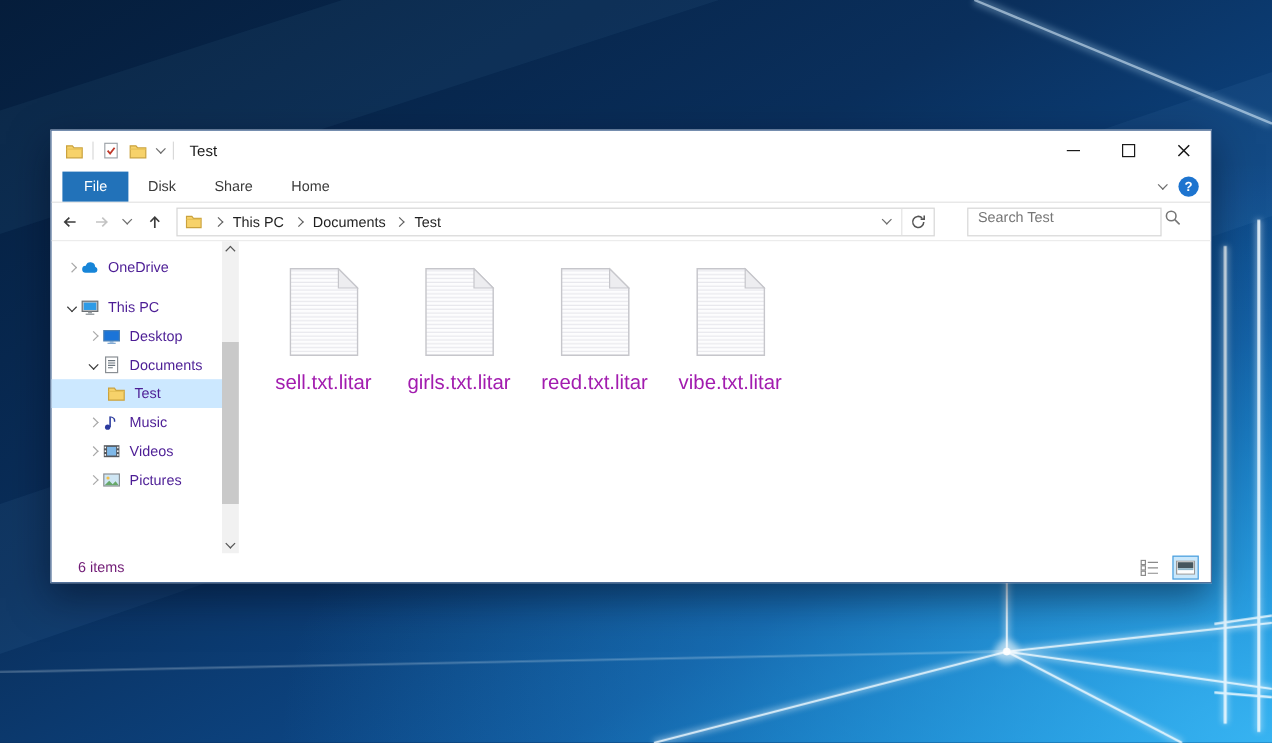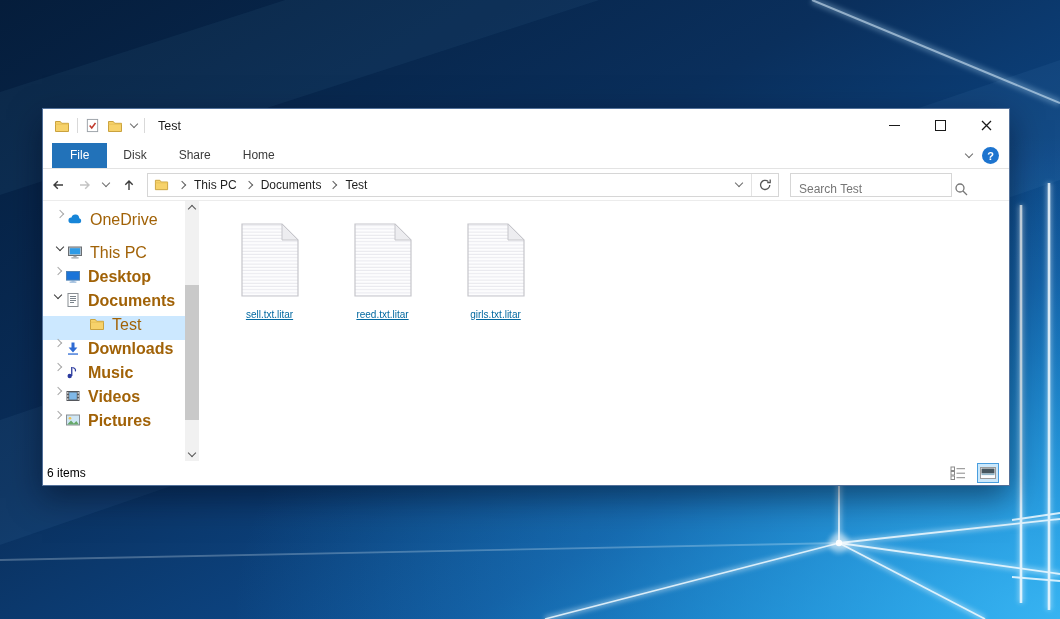--- a/index.html
+++ b/index.html
@@ -54,53 +54,53 @@
   .nav-back{width:30px;}
   .nav-fwd{width:24px;}
   .nav-dd{width:18px;}
   .nav-up{width:28px;}
   .addr-box{flex:0 0 auto;width:632px;height:24px;border:1px solid #d6d6d6;display:flex;align-items:center;
     margin-left:4px;box-sizing:border-box;}
   .crumbs{display:flex;align-items:center;padding-left:6px;font-size:12px;color:#1f1f1f;flex:1;}
   .crumb{padding:2px 1px;}
   .addr-dd{width:24px;height:100%;display:flex;align-items:center;justify-content:center;}
   .addr-refresh{width:26px;height:100%;display:flex;align-items:center;justify-content:center;border-left:1px solid #e3e3e3;}
-  .search-box{margin-left:11px;width:162px;height:24px;border:1px solid #d6d6d6;display:flex;align-items:flex-end;box-sizing:border-box;}
+  .search-box{margin-left:27px;width:162px;height:24px;border:1px solid #d6d6d6;display:flex;align-items:flex-start;box-sizing:border-box;}
   .search-box input{border:none;outline:none;flex:1;font-size:12px;color:#333;padding:0 0 0 8px;font-family:inherit;background:transparent;}
   .search-box input::placeholder{color:#767676;}
   .search-btn{width:26px;display:flex;align-items:center;justify-content:center;}
 
   
   .win-body{flex:1;position:relative;display:flex;min-height:0;}
   .sidebar{width:142px;flex:0 0 auto;padding-top:10px;box-sizing:border-box;}
-  .srow{height:24px;display:flex;align-items:flex-start;font-size:16px;color:#a16207;cursor:default;}
+  .srow{height:24px;display:flex;align-items:center;font-size:12px;color:#4c1d95;cursor:default;}
   .srow .chev-box{width:14px;display:flex;justify-content:center;flex:0 0 auto;}
   .srow .ico{width:16px;height:16px;margin-right:7px;flex:0 0 auto;}
   .srow.ind0{padding-left:10px;}
-  .srow.ind1{padding-left:8px;font-weight:bold;}
+  .srow.ind1{padding-left:28px;}
   .srow.ind2{padding-left:32px;}
   .srow.selected{background:#cce8ff;}
   .srow.group-gap{margin-bottom:9px;}
   .hidden-chev{visibility:hidden;}
 
   
   .sb-track{width:14px;flex:0 0 auto;background:#f1f1f1;position:relative;}
   .sb-arrow{position:absolute;left:0;width:14px;height:16px;display:flex;align-items:center;justify-content:center;}
   .sb-arrow.up{top:0;}
   .sb-arrow.down{bottom:0;}
   .sb-thumb{position:absolute;left:0;top:84px;width:14px;height:135px;background:#c9c9c9;}
 
   
   .content{flex:1;padding:22px 0 0 14px;display:flex;align-items:flex-start;}
   .tile{width:113px;display:flex;flex-direction:column;align-items:center;cursor:default;}
-  .tile .fname{margin-top:12px;font-size:10px;color:#0369a1;white-space:nowrap;text-decoration:underline;}
+  .tile .fname{margin-top:12px;font-size:17px;color:#a21caf;white-space:nowrap;}
 
   
   .statusbar{height:24px;flex:0 0 auto;display:flex;align-items:center;position:relative;}
-  .items-count{font-size:12px;color:#000000;margin-left:4px;}
+  .items-count{font-size:12px;color:#701a75;margin-left:22px;}
   .view-btns{position:absolute;right:10px;top:0;height:24px;display:flex;align-items:center;gap:8px;}
   .view-btn{width:22px;height:20px;display:flex;align-items:center;justify-content:center;box-sizing:border-box;}
   .view-btn.active{border:1px solid #4a9ede;background:#cbe8fb;}
   svg{display:block;}
 </style>
 </head>
 <body>
 
 <svg width="0" height="0" style="position:absolute" aria-hidden="true">
   <defs>
@@ -365,29 +365,20 @@
           <svg class="ico">
               <use href="#sym-folder"></use>
             </svg>
           <span>Test</span>
         </div>
         <div class="srow ind1">
           <span class="chev-box">
               <span class="chev right-light"></span>
             </span>
           <svg class="ico">
-              <use href="#sym-download"></use>
-            </svg>
-          <span>Downloads</span>
-        </div>
-        <div class="srow ind1">
-          <span class="chev-box">
-              <span class="chev right-light"></span>
-            </span>
-          <svg class="ico">
               <use href="#sym-music"></use>
             </svg>
           <span>Music</span>
         </div>
         <div class="srow ind1">
           <span class="chev-box">
               <span class="chev right-light"></span>
             </span>
           <svg class="ico">
               <use href="#sym-video"></use>
@@ -419,27 +410,33 @@
         <div class="tile">
           <svg width="58" height="74">
               <use href="#sym-file"></use>
             </svg>
           <span class="fname">sell.txt.litar</span>
         </div>
         <div class="tile">
           <svg width="58" height="74">
               <use href="#sym-file"></use>
             </svg>
-          <span class="fname">reed.txt.litar</span>
+          <span class="fname">girls.txt.litar</span>
         </div>
         <div class="tile">
           <svg width="58" height="74">
               <use href="#sym-file"></use>
             </svg>
-          <span class="fname">girls.txt.litar</span>
+          <span class="fname">reed.txt.litar</span>
+        </div>
+        <div class="tile">
+          <svg width="58" height="74">
+              <use href="#sym-file"></use>
+            </svg>
+          <span class="fname">vibe.txt.litar</span>
         </div>
       </div>
     </div>
 
     <div class="statusbar">
       <span class="items-count">6 items</span>
       <div class="view-btns">
         <div class="view-btn">
           <svg width="16" height="14">
             <rect x="1" y="1" width="3.5" height="3.5" fill="none" stroke="#8a8a8a"></rect>

